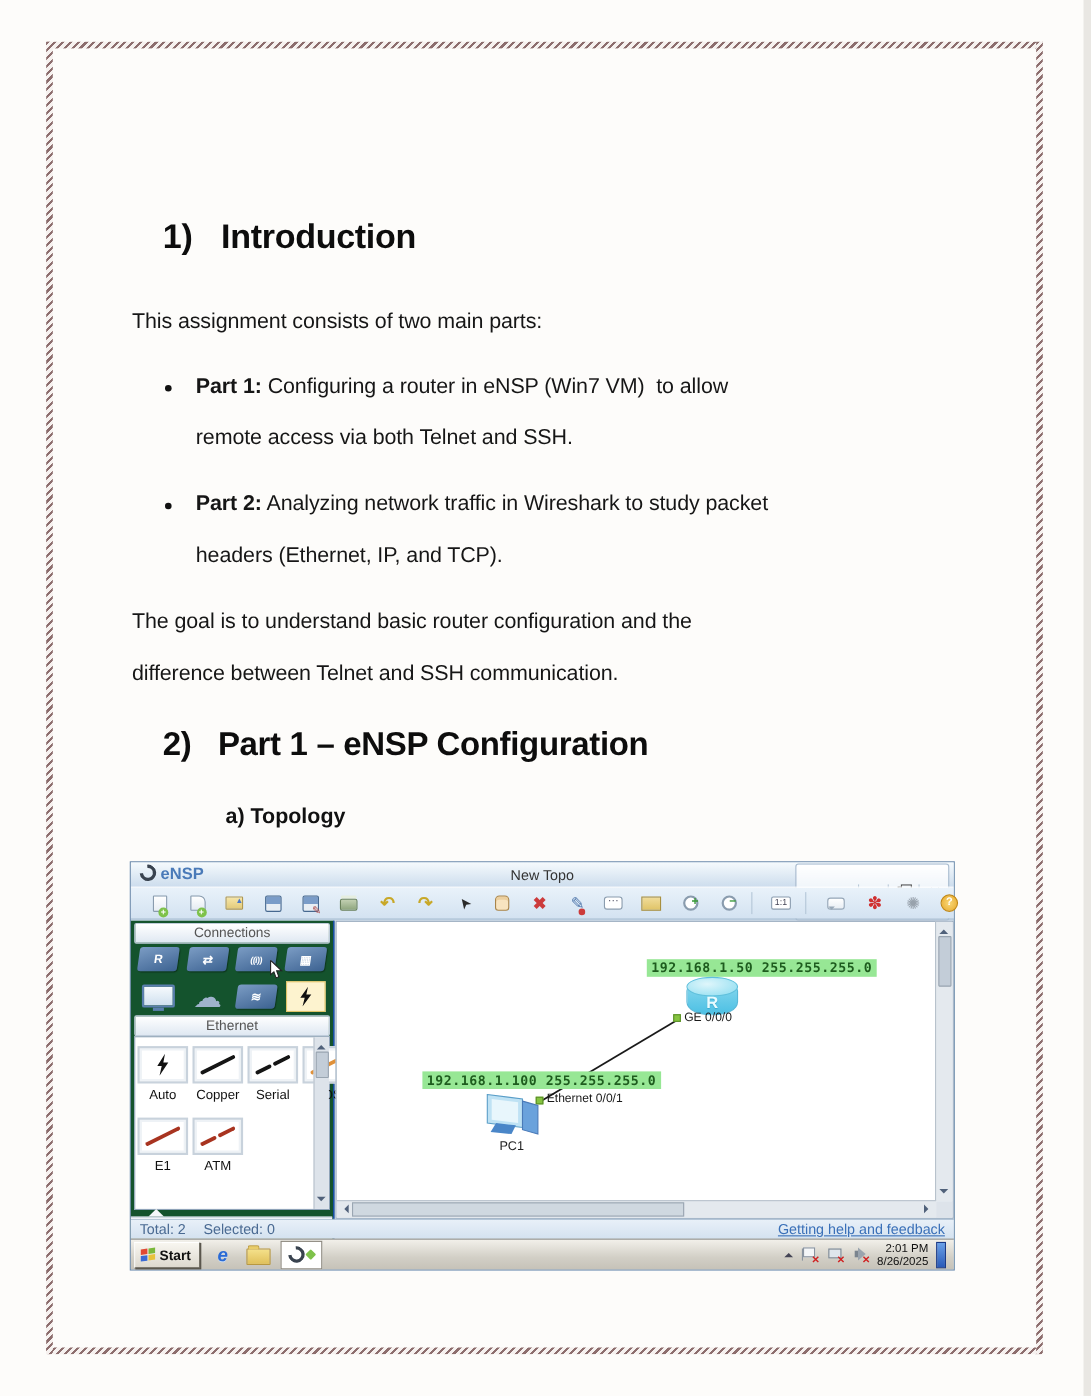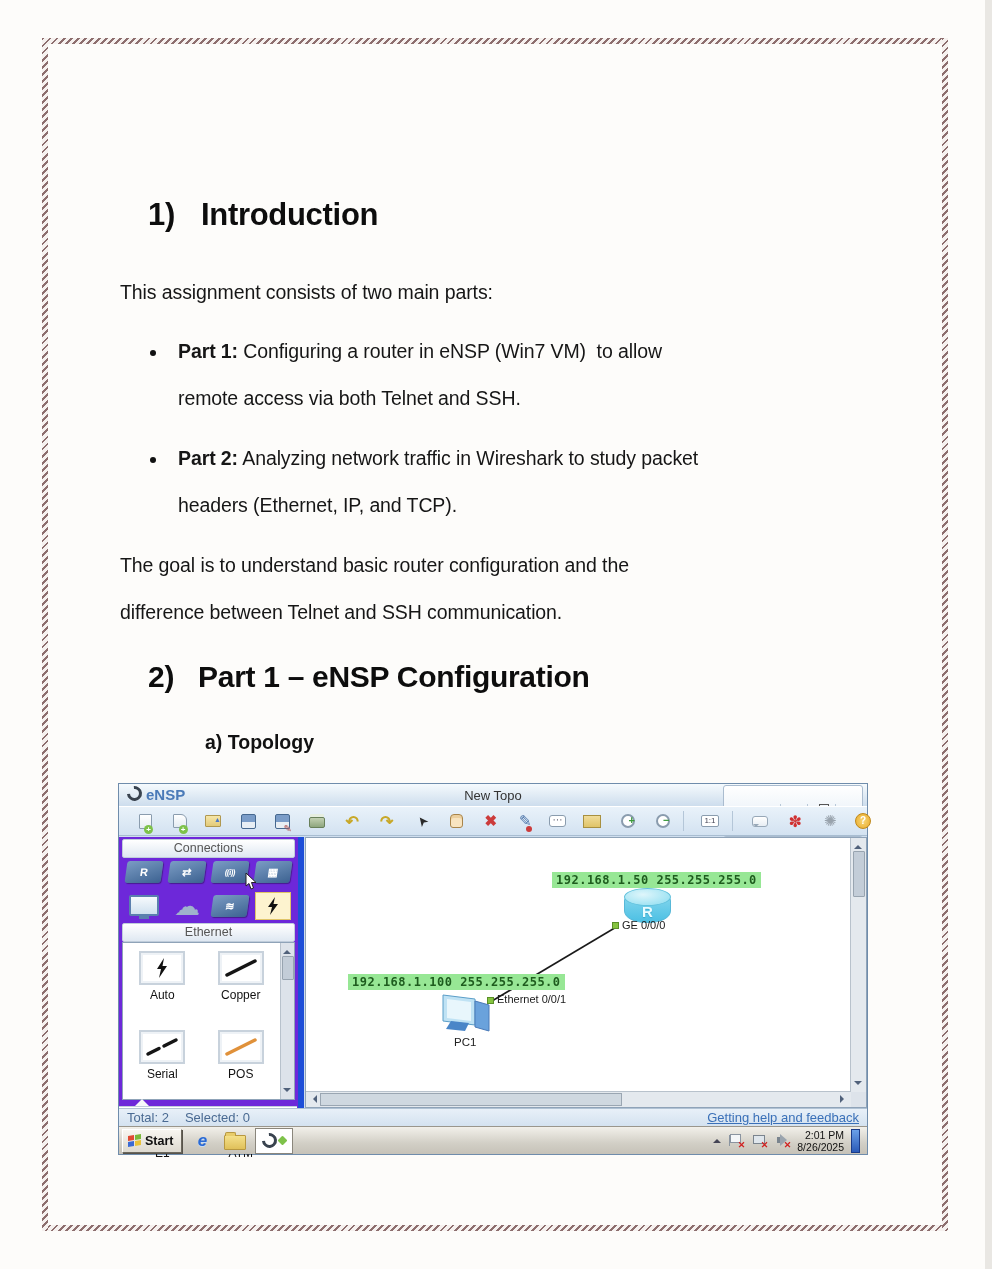--- a/index.html
+++ b/index.html
@@ -58,51 +58,51 @@
   .i-zin::before,.i-zout::before{content:"";width:10px;height:10px;border:2px solid #8a9cae;border-radius:50%;background:#fff;}
   .i-zin::after{content:"+";position:absolute;top:3px;color:#3a9a3a;font-size:11px;font-weight:bold;}
   .i-zout::after{content:"−";position:absolute;top:3px;color:#3a9a3a;font-size:11px;font-weight:bold;}
   .one{font-size:8px;border:1px solid #8a9cae;background:#fff;padding:1px 2px;border-radius:2px;color:#445;line-height:8px;}
   .i-cmt::before{content:"";width:14px;height:9px;border:1px solid #98a8b8;background:linear-gradient(#fff,#e8eef4);border-radius:3px;}
   .i-cmt::after{content:"";position:absolute;left:6px;bottom:2px;width:0;height:0;border:3px solid transparent;border-top-color:#98a8b8;}
   .i-hw::before{content:"✽";color:#d03030;font-size:16px;}
   .i-set::before{content:"✺";color:#98a2ac;font-size:15px;}
   .i-help::before{content:"?";width:14px;height:14px;background:radial-gradient(#f8d878,#e8a828);border-radius:50%;color:#fff;font-weight:bold;font-size:10px;line-height:14px;text-align:center;display:block;border:1px solid #c08818;}
 
-  .side{position:absolute;left:0;top:53px;width:185px;bottom:28px;background:#6d28d9;border-right:6px solid #1d4ed8;box-sizing:border-box;}
+  .side{position:absolute;left:0;top:53px;width:185px;bottom:28px;background:#14532d;border-right:1px solid #1d4ed8;box-sizing:border-box;}
   .phead{position:absolute;left:3px;right:3px;height:17px;background:linear-gradient(#ffffff,#dfe8f2);border:1px solid #c0cddb;border-radius:2px;text-align:center;font-size:12.5px;color:#555;line-height:16px;}
   .devgrid{position:absolute;left:4px;right:4px;top:22px;height:62px;display:grid;grid-template-columns:repeat(4,1fr);gap:6px 2px;}
   .dev{display:flex;align-items:center;justify-content:center;}
   .devbox{width:36px;height:22px;background:linear-gradient(160deg,#7b9cc4,#3c6291);border-radius:3px;transform:skewX(-8deg);display:flex;align-items:center;justify-content:center;color:#fff;font-size:11px;font-weight:bold;box-shadow:1px 1px 1px rgba(0,0,0,.35);}
   .devbox.small{font-size:8px;letter-spacing:-.5px;}
   .monico{width:26px;height:17px;border:2px solid #5a7fae;background:linear-gradient(#f6fafd,#cfe0ef);border-radius:2px;position:relative;}
   .monico::after{content:"";position:absolute;left:8px;bottom:-5px;width:10px;height:3px;background:#5a7fae;}
   .cloudico{font-size:26px;color:#9fb3cc;line-height:20px;}
   .selbox{width:34px;height:26px;background:#fdf3cf;border:1px solid #e0c468;display:flex;align-items:center;justify-content:center;}
   .ethpanel{position:absolute;left:3px;right:3px;top:105px;bottom:26px;background:#fff;border:1px solid #8fa3b8;}
-  .ltgrid{position:absolute;left:2px;top:8px;right:16px;display:grid;grid-template-columns:1fr 1fr;gap:28px 4px;}
+  .ltgrid{position:absolute;left:2px;top:8px;right:16px;display:grid;grid-template-columns:1fr 1fr 1fr 1fr;gap:14px 4px;}
   .lt{width:42px;height:30px;margin:0 auto;background:#fff;border:2px solid #c8d2dc;box-shadow:inset 0 0 0 2px #eef2f6;display:flex;align-items:center;justify-content:center;}
   .ltlab{text-align:center;font-size:12px;color:#111;margin-top:3px;}
   .vsb{position:absolute;right:0;top:0;bottom:0;width:13px;background:#dde3ea;border-left:1px solid #b8c2cc;}
   .arr{position:absolute;left:2px;width:0;height:0;border:4px solid transparent;}
   .arr.up{top:3px;border-bottom-color:#50617a;}
   .arr.dn{bottom:3px;border-top-color:#50617a;}
   .thumbv{position:absolute;left:1px;width:10px;background:#c3cdd8;border:1px solid #98a4b0;border-radius:1px;}
   .notch{position:absolute;left:16px;bottom:20px;width:0;height:0;border:7px solid transparent;border-bottom-color:#f6f8fa;}
   .sbot{position:absolute;left:0;right:1px;bottom:0;height:20px;background:#fff;border-top:1px solid #c0cddb;font-size:13.5px;font-weight:bold;color:#111;line-height:20px;padding-left:10px;box-sizing:border-box;}
 
   .canvas{position:absolute;left:186px;top:53px;right:0;bottom:46px;background:#fff;border:1px solid #8fa3b8;box-sizing:border-box;}
   .vscroll{position:absolute;right:0;top:0;width:15px;bottom:15px;background:#e4e9ee;border-left:1px solid #b8c2cc;}
   .hscroll{position:absolute;left:0;bottom:0;height:15px;right:15px;background:#e4e9ee;border-top:1px solid #b8c2cc;}
   .hthumb{position:absolute;left:14px;top:1px;height:11px;width:300px;background:#cfd8e0;border:1px solid #9aa6b2;}
   .harr{position:absolute;top:3px;width:0;height:0;border:4px solid transparent;}
   .harr.l{left:3px;border-right-color:#50617a;}
   .harr.r{right:3px;border-left-color:#50617a;}
   .corner{position:absolute;right:0;bottom:0;width:15px;height:15px;background:#dde3ea;}
-  .iplabel{position:absolute;font-family:"DejaVu Sans Mono",monospace;font-size:12px;font-weight:bold;letter-spacing:.5px;color:#1e5c1e;background:#97e795;padding:1px 4px;white-space:nowrap;}
+  .iplabel{position:absolute;font-family:"DejaVu Sans Mono",monospace;font-size:12px;font-weight:bold;letter-spacing:.5px;color:#1e5c1e;background:#97e795;padding:1px 4px;white-space:nowrap;margin-left:36px;}
   .portlab{position:absolute;font-size:11px;color:#1a1a1a;white-space:nowrap;}
   .portsq{position:absolute;width:7px;height:7px;background:#86c440;border:1px solid #5a8f28;box-sizing:border-box;}
   .router{position:absolute;left:318px;top:50px;width:47px;height:38px;}
   .rbody{position:absolute;left:0;top:9px;width:47px;height:26px;background:linear-gradient(#7fd4ec,#4cc0e4);border:1px solid #58b8d8;border-radius:4px 4px 22px 22px/4px 4px 12px 12px;box-sizing:border-box;}
   .rtop{position:absolute;left:0;top:0;width:47px;height:18px;background:radial-gradient(ellipse at 40% 35%,#dff6fb,#8adcf0);border:1px solid #60c0dc;border-radius:50%;box-sizing:border-box;}
   .rletter{position:absolute;left:0;right:0;top:15px;text-align:center;color:#eafcff;font-weight:bold;font-size:15px;text-shadow:0 1px 1px #3aa8cc;}
   .nodelab{position:absolute;font-size:11.5px;color:#222;}
   .cursvg{position:absolute;z-index:9;}
 
   .sbar{position:absolute;left:0;bottom:28px;right:0;height:18px;background:linear-gradient(#e8f0f8,#d4e2f0);border-top:1px solid #b0c2d4;display:flex;align-items:center;font-size:13px;color:#4a6a92;padding:0 8px;gap:16px;box-sizing:border-box;}

